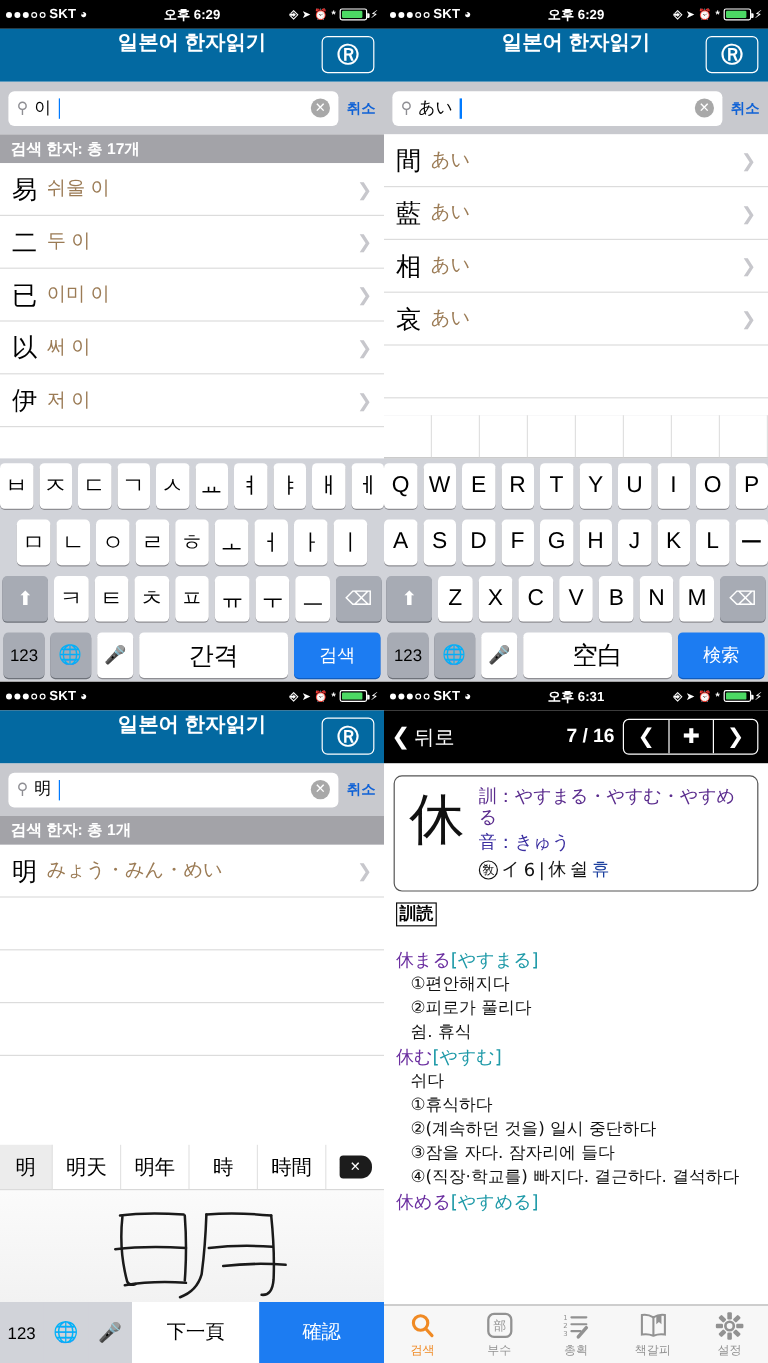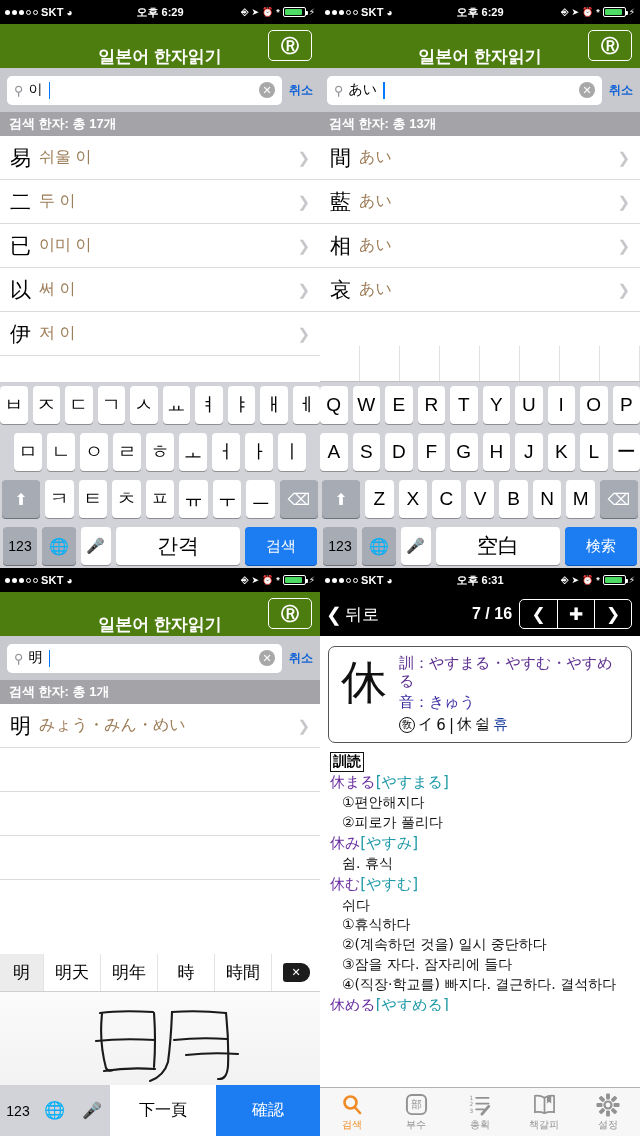--- a/index.html
+++ b/index.html
@@ -15,21 +15,21 @@
   .dot.hollow { background:transparent; border:1px solid #fff; width:5px; height:5px; }
   .carrier { font-size:11px; letter-spacing:.2px; }
   .wifi { font-size:10px; }
   .sb-center { position:absolute; left:0; right:0; text-align:center; font-size:11px; font-weight:bold; pointer-events:none; }
   .sb-right { margin-left:auto; display:flex; align-items:center; gap:3px; font-size:9px; z-index:2; }
   .batt { width:23px; height:10px; border:1px solid #fff; border-radius:2px; position:relative; display:inline-block; }
   .batt::after { content:""; position:absolute; right:-3px; top:3px; width:2px; height:4px; background:#fff; border-radius:0 1px 1px 0; }
   .batt i { position:absolute; left:1px; top:1px; bottom:1px; width:17px; background:#4cd964; border-radius:1px; display:block; }
 
   
-  .navbar { height:44px; background:#4d7c0f; color:#fff; display:flex; align-items:flex-end; justify-content:center; position:relative; }
+  .navbar { height:44px; background:#0369a1; color:#fff; display:flex; align-items:flex-start; justify-content:center; position:relative; }
   .nav-title { font-size:17px; font-weight:bold; }
   .r-btn { position:absolute; right:8px; top:6px; width:44px; height:31px; border:1.5px solid #fff; border-radius:5px; display:flex; align-items:center; justify-content:center; }
   .r-glyph { font-size:18px; font-weight:bold; }
 
   .nav2 { height:44px; background:#000; color:#fff; display:flex; align-items:center; position:relative; padding:0 6px; }
   .back { display:flex; align-items:center; gap:3px; font-size:17px; }
   .back .chev { font-size:19px; font-weight:bold; }
   .pagecount { position:absolute; left:152px; font-size:16px; font-weight:bold; }
   .navgrp { position:absolute; right:8px; display:flex; border:1.5px solid #fff; border-radius:5px; overflow:hidden; height:30px; }
   .navgrp div { width:37px; display:flex; align-items:center; justify-content:center; font-size:17px; font-weight:bold; border-left:1.5px solid #fff; }
@@ -93,21 +93,21 @@
   .card { margin:10px 8px 0; border:1.5px solid #555; border-radius:7px; padding:7px 8px 8px; display:flex; gap:6px; align-items:flex-start; background:#fff; }
   .card .big { font-size:46px; line-height:1.05; font-family:"DejaVu Sans",sans-serif; color:#111; padding:4px 6px 0 4px; }
   .card .meta { flex:1; font-family:"DejaVu Sans",sans-serif; }
   .kline { font-size:15px; color:#5b2d8e; line-height:1.22; }
   .oline { font-size:15px; color:#3b2fa0; line-height:1.3; margin-top:2px; }
   .gline { font-size:15px; color:#111; margin-top:3px; display:flex; align-items:center; gap:3px; }
   .gline .kor { color:#1b3f9e; }
   .circ { display:inline-flex; width:16px; height:16px; border:1.2px solid #111; border-radius:50%; align-items:center; justify-content:center; font-size:10px; }
 
   .defs { padding:8px 8px 0 10px; font-family:"DejaVu Sans",sans-serif; overflow:hidden; height:268px; }
-  .tagbox { display:inline-block; border:1.2px solid #111; padding:0 2px; font-size:14px; font-weight:bold; margin-bottom:0; }
+  .tagbox { display:inline-block; border:1.2px solid #111; padding:0 2px; font-size:14px; font-weight:bold; margin-bottom:18px; }
   .entry { font-size:15px; color:#6b2fa0; line-height:1.42; }
   .entry .rd { color:#1f9aa8; }
   .sense { font-size:14px; color:#111; line-height:1.42; padding-left:12px; }
 
   
   .tabbar { position:absolute; left:0; right:0; bottom:0; height:49px; background:#f7f7f7; border-top:.5px solid #b2b2b2; display:flex; }
   .tab { flex:1; display:flex; flex-direction:column; align-items:center; justify-content:center; gap:1px; }
   .tab .ticon { height:25px; display:flex; align-items:center; justify-content:center; }
   .tab .tlabel { font-size:10px; color:#929292; }
   .tab.active .tlabel { color:#f08a24; }
@@ -263,21 +263,20 @@
     </div>
     <div class="searchbar">
       <div class="sfield">
         <span class="mag">⚲</span>
         <span class="sval">あい</span>
           <span class="caret"></span>
         <span class="clearx">✕</span>
       </div>
       <div class="cancel">취소</div>
     </div>
-    <div class="sechead">검색 한자: 총 13개</div>
     <div class="list">
       <div class="row">
           <span class="kanji">間</span>
           <span class="reading">あい</span>
           <span class="arrow">❯</span>
         </div>
       <div class="row">
           <span class="kanji">藍</span>
           <span class="reading">あい</span>
           <span class="arrow">❯</span>
@@ -492,21 +491,20 @@
           <span class="kor">휴</span>
         </div>
       </div>
     </div>
 
     <div class="defs">
       <div class="tagbox">訓読</div>
       <div class="entry"><span>休まる</span><span class="rd">[やすまる]</span></div>
       <div class="sense">①편안해지다</div>
       <div class="sense">②피로가 풀리다</div>
-      <div class="entry"><span>休み</span><span class="rd">[やすみ]</span></div>
       <div class="sense">쉼. 휴식</div>
       <div class="entry"><span>休む</span><span class="rd">[やすむ]</span></div>
       <div class="sense">쉬다</div>
       <div class="sense">①휴식하다</div>
       <div class="sense">②(계속하던 것을) 일시 중단하다</div>
       <div class="sense">③잠을 자다. 잠자리에 들다</div>
       <div class="sense">④(직장·학교를) 빠지다. 결근하다. 결석하다</div>
       <div class="entry"><span>休める</span><span class="rd">[やすめる]</span></div>
     </div>
 

